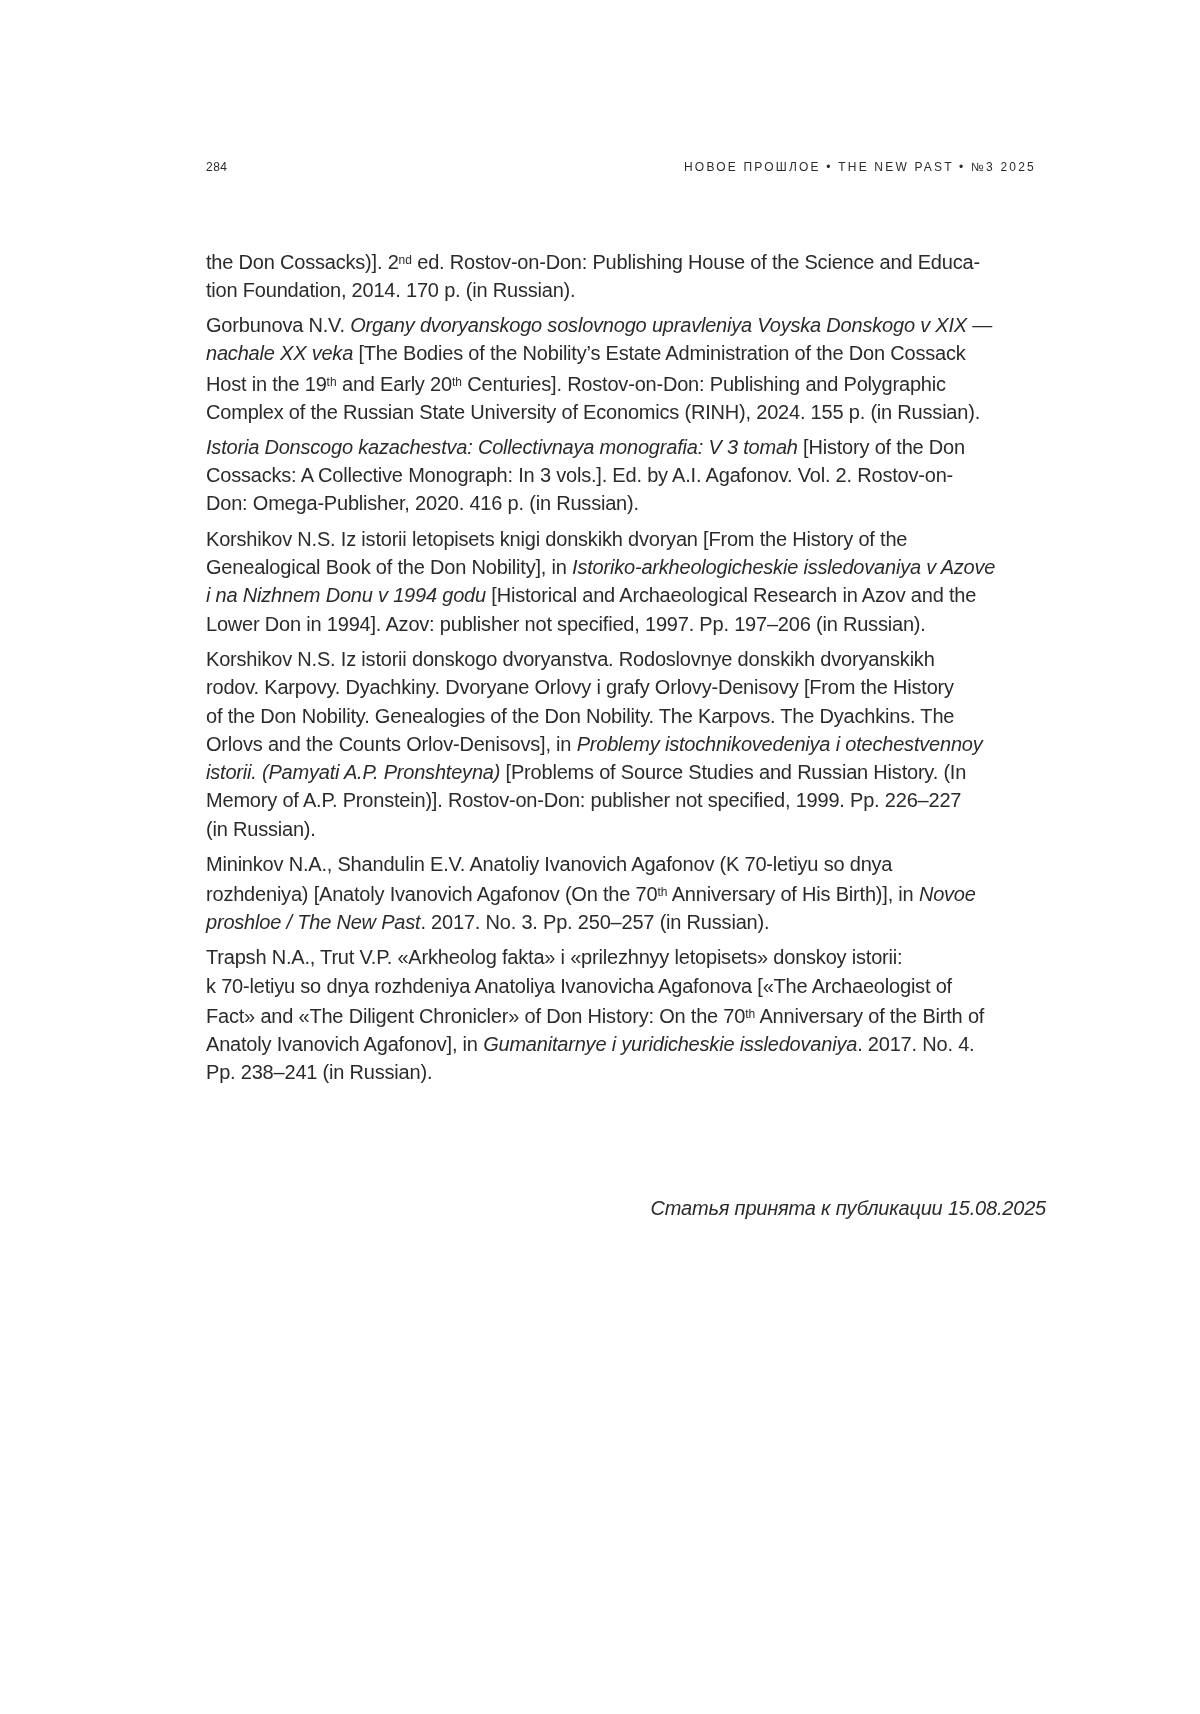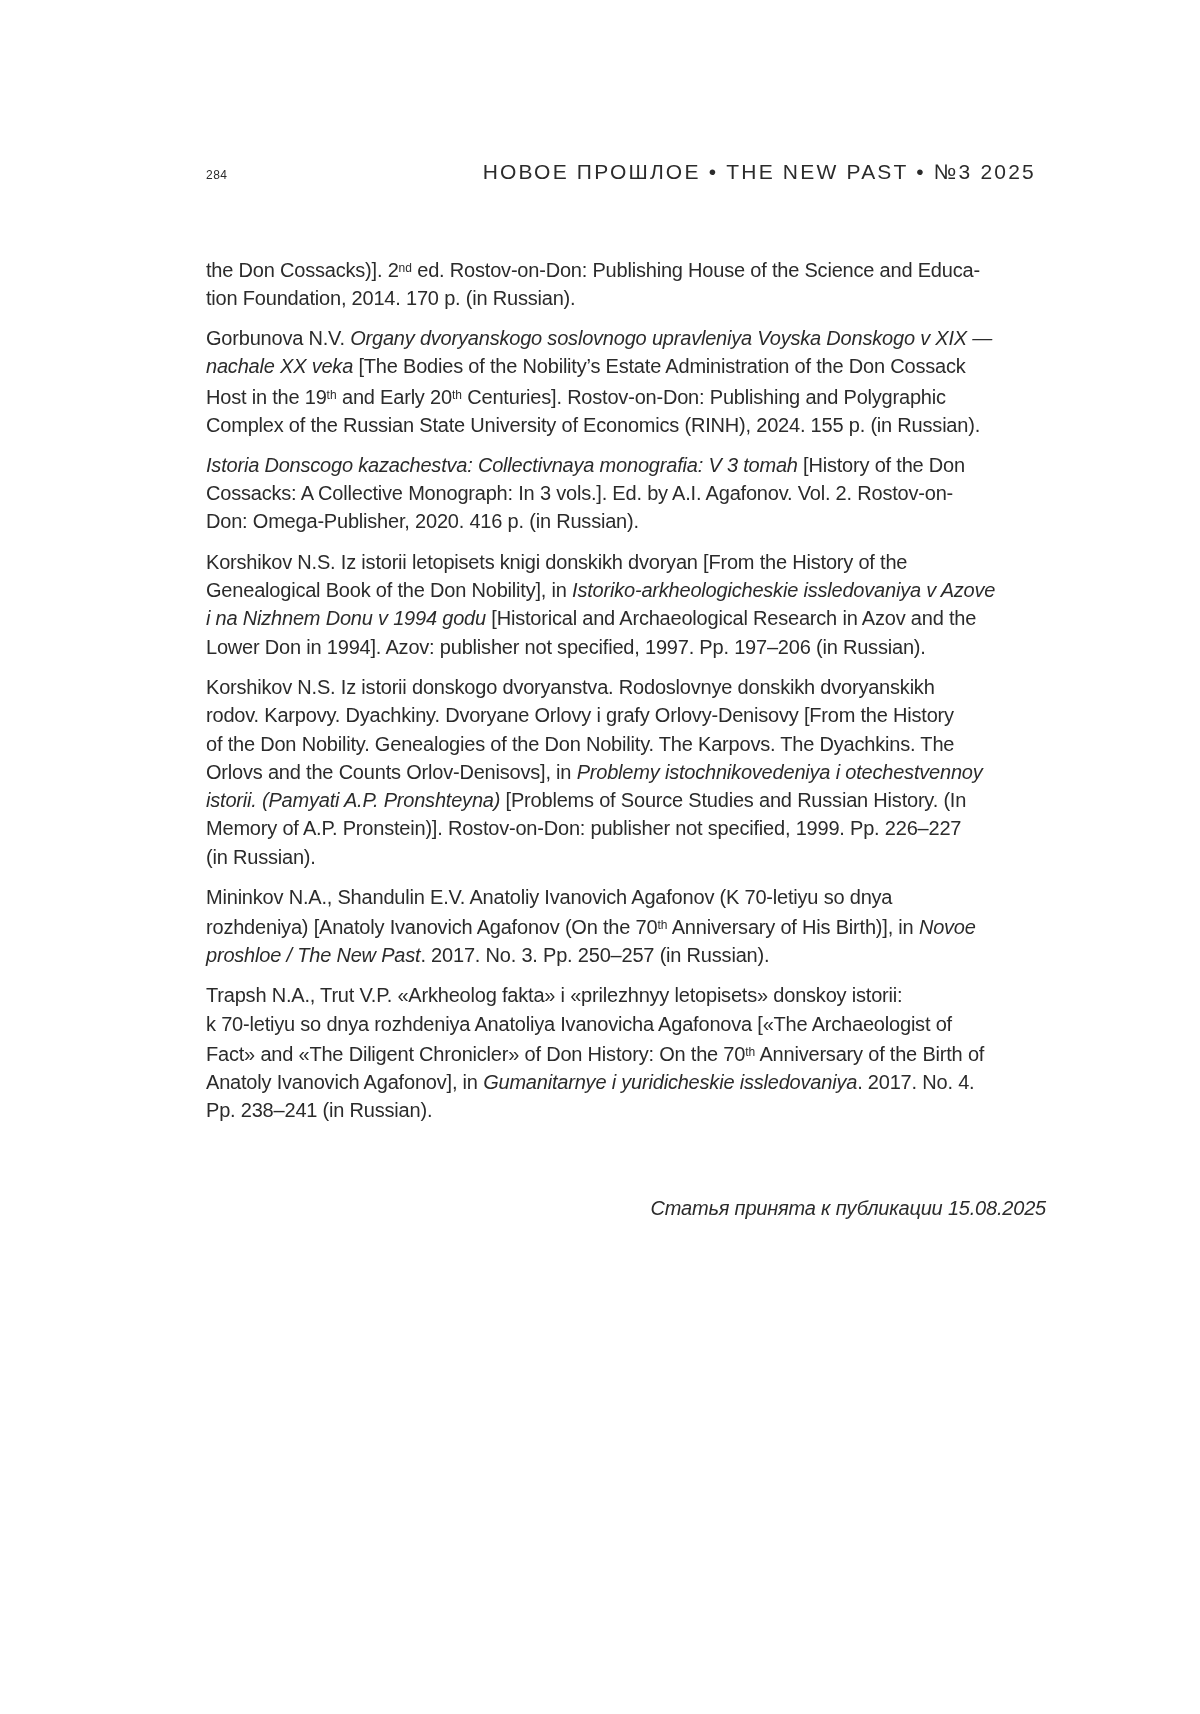--- a/index.html
+++ b/index.html
@@ -26,33 +26,33 @@
     display: flex;
     justify-content: space-between;
     align-items: baseline;
   }
   .page-num {
     font-size: 12px;
     letter-spacing: 0.5px;
     white-space: nowrap;
   }
   .journal {
-    font-size: 21px;
+    font-size: 12px;
     letter-spacing: 2.2px;
     white-space: nowrap;
     text-align: left;
   }
   .body-text {
     position: absolute;
     top: 242px;
     left: 206px;
     width: 834px;
   }
   .body-text p {
-    margin: 12px 0 7px 0;
+    margin: 4px 0 7px 0;
     font-size: 20px;
     line-height: 28.3px;
     letter-spacing: -0.2px;
     white-space: pre;
   }
   .body-text .i { font-style: italic; }
   .body-text .sup {
     font-size: 12px;
     vertical-align: 0.38em;
     letter-spacing: 0;

